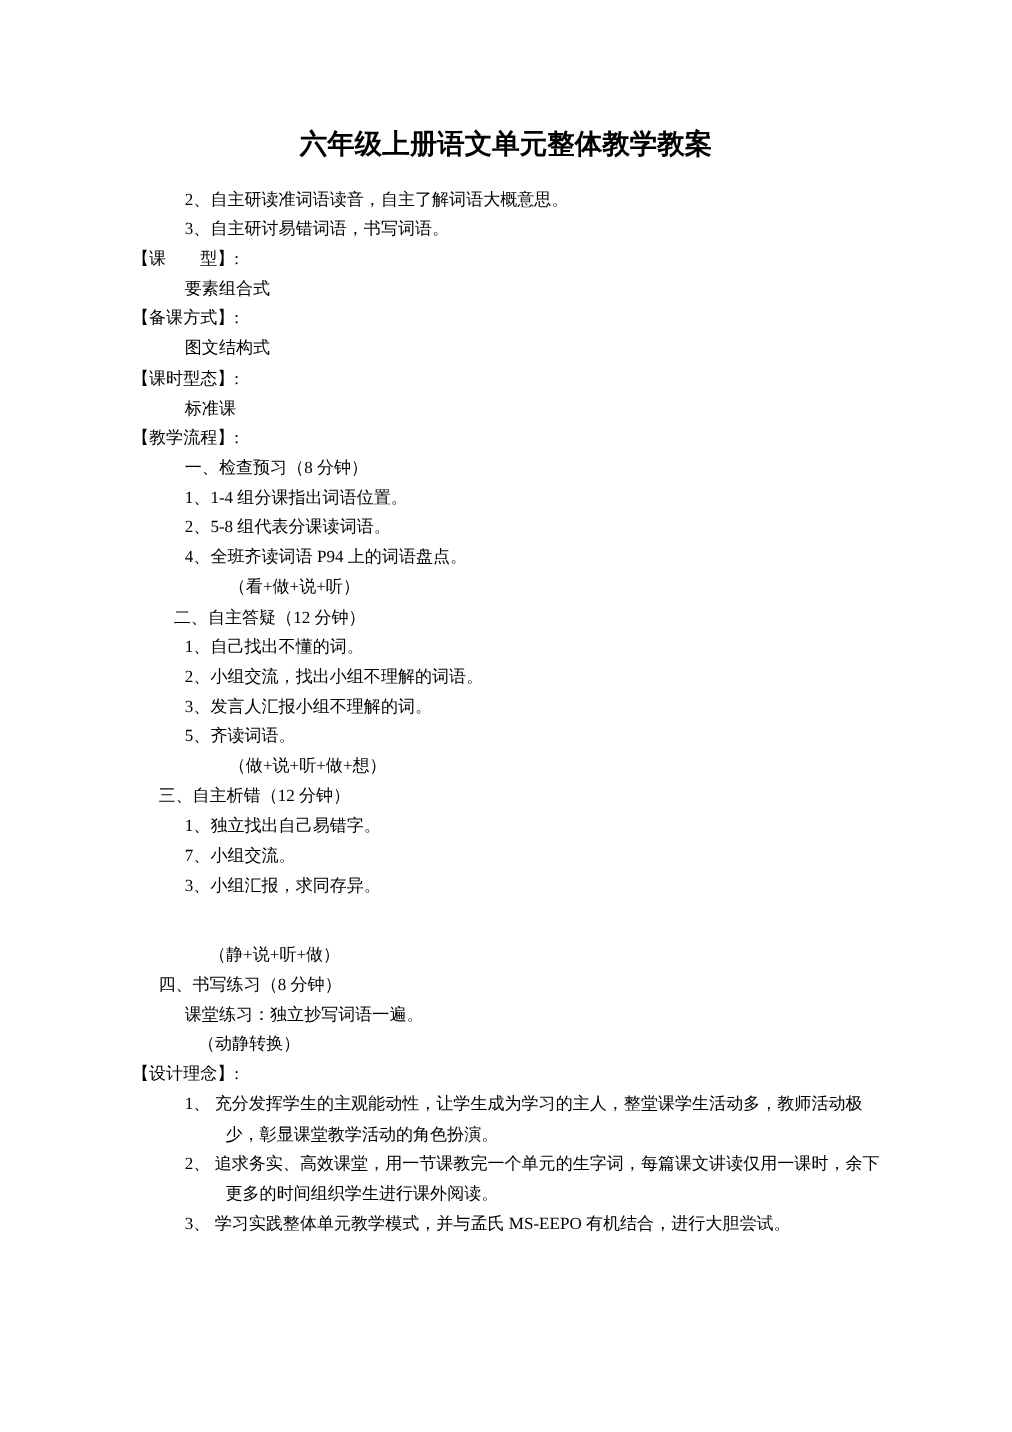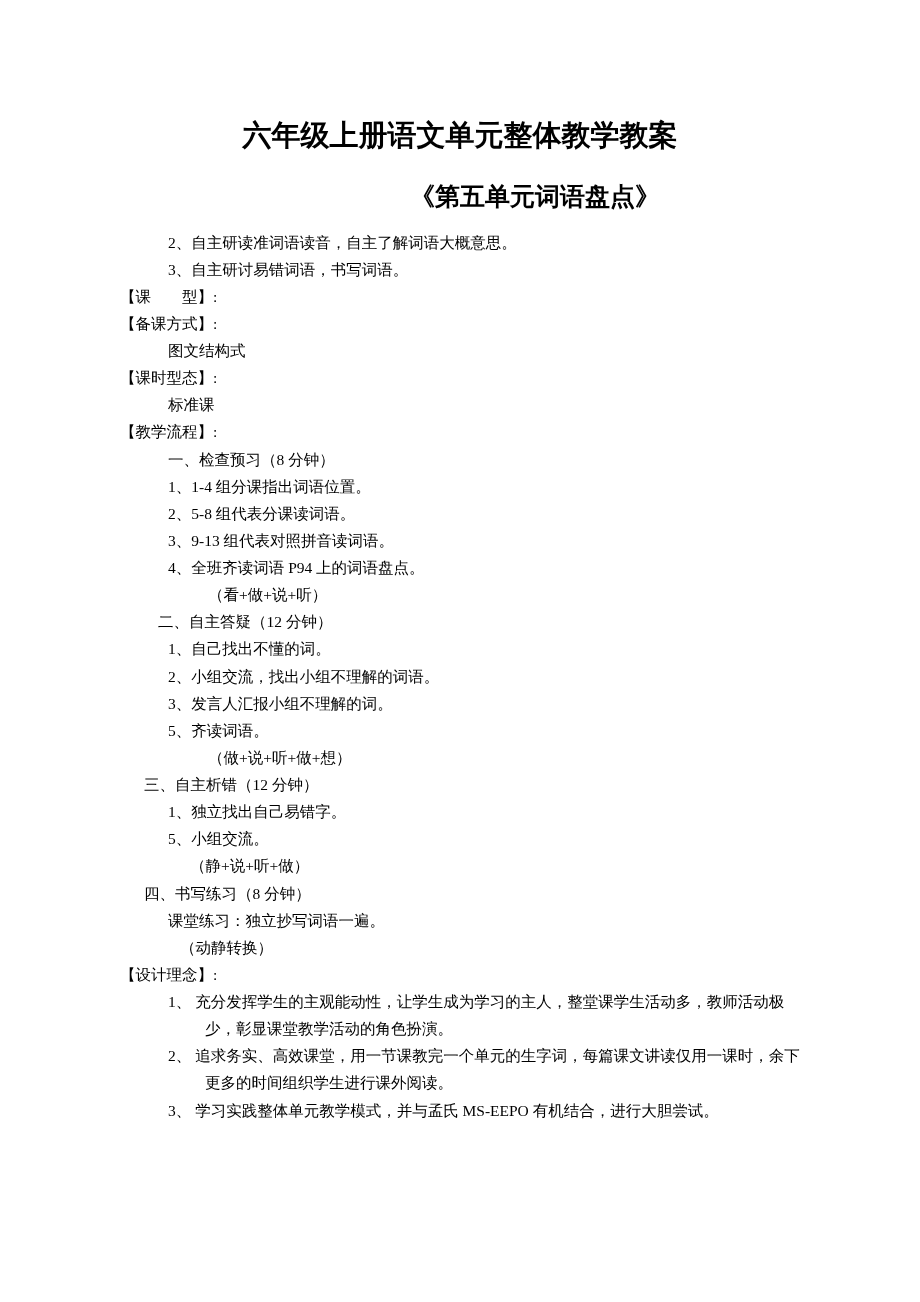--- a/index.html
+++ b/index.html
@@ -13,84 +13,84 @@
   }
   .page {
     padding: 110px 120px 60px 120px;
     color: #000;
     font-size: 15.5px;
     line-height: 1.75;
   }
   .title1 {
     font-family: "SimHei", "黑体", sans-serif;
     font-weight: bold;
-    font-size: 29px;
+    font-size: 25px;
     text-align: center;
     margin-bottom: 14px;
   }
   .title2 {
     font-family: "SimHei", "黑体", sans-serif;
     font-weight: bold;
     font-size: 25px;
     text-align: center;
     padding-left: 150px;
     margin-bottom: 10px;
   }
   .section-head {
     margin: 0;
   }
   .indent1 { padding-left: 48px; }
   .indent2 { padding-left: 60px; }
-  .indent2b { padding-left: 70px; }
+  .indent2b { padding-left: 70px; margin-top: 36px; }
   .indent3 { padding-left: 88px; }
   .design-item {
     padding-left: 85px;
     text-indent: -37px;
     margin: 0;
   }
   p { margin: 0; }
 </style>
 </head>
 <body>
 
 <div class="page">
 
   <div class="title1">六年级上册语文单元整体教学教案</div>
-  <div class="title2">《第五单元词语盘点》</div>
 
   <p class="indent1">2、自主研读准词语读音，自主了解词语大概意思。</p>
   <p class="indent1">3、自主研讨易错词语，书写词语。</p>
 
   <p class="section-head">【课　　型】:</p>
+  <p class="indent1">要素组合式</p>
 
   <p class="section-head">【备课方式】:</p>
   <p class="indent1">图文结构式</p>
 
   <p class="section-head">【课时型态】:</p>
   <p class="indent1">标准课</p>
 
   <p class="section-head">【教学流程】:</p>
 
   <p class="indent1">一、检查预习（8 分钟）</p>
   <p class="indent1">1、1-4 组分课指出词语位置。</p>
   <p class="indent1">2、5-8 组代表分课读词语。</p>
-  <p class="indent1">3、9-13 组代表对照拼音读词语。</p>
   <p class="indent1">4、全班齐读词语 P94 上的词语盘点。</p>
   <p class="indent3">（看+做+说+听）</p>
 
   <p style="padding-left:38px;">二、自主答疑（12 分钟）</p>
   <p class="indent1">1、自己找出不懂的词。</p>
   <p class="indent1">2、小组交流，找出小组不理解的词语。</p>
   <p class="indent1">3、发言人汇报小组不理解的词。</p>
   <p class="indent1">5、齐读词语。</p>
   <p class="indent3">（做+说+听+做+想）</p>
 
   <p style="padding-left:24px;">三、自主析错（12 分钟）</p>
   <p class="indent1">1、独立找出自己易错字。</p>
-  <p class="indent1">5、小组交流。</p>
+  <p class="indent1">7、小组交流。</p>
+  <p class="indent1">3、小组汇报，求同存异。</p>
   <p class="indent2b">（静+说+听+做）</p>
 
   <p style="padding-left:24px;">四、书写练习（8 分钟）</p>
   <p class="indent1">课堂练习：独立抄写词语一遍。</p>
   <p class="indent2">（动静转换）</p>
 
   <p class="section-head">【设计理念】:</p>
   <p class="design-item">1、 充分发挥学生的主观能动性，让学生成为学习的主人，整堂课学生活动多，教师活动极少，彰显课堂教学活动的角色扮演。</p>
   <p class="design-item">2、 追求务实、高效课堂，用一节课教完一个单元的生字词，每篇课文讲读仅用一课时，余下更多的时间组织学生进行课外阅读。</p>
   <p class="design-item">3、 学习实践整体单元教学模式，并与孟氏 MS-EEPO 有机结合，进行大胆尝试。</p>

